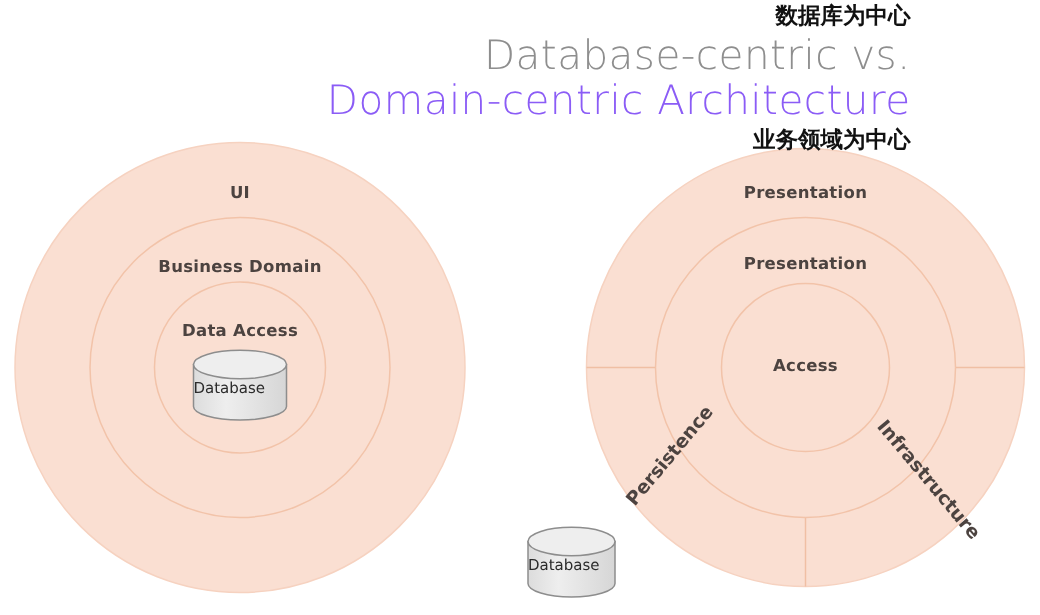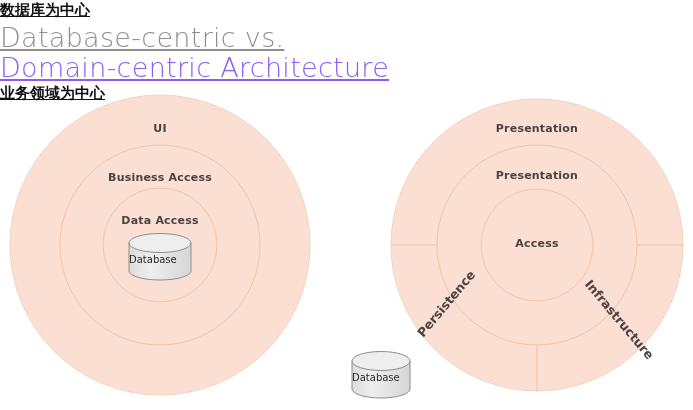--- a/index.html
+++ b/index.html
@@ -18,23 +18,22 @@
     position: absolute;
     left: 0;
     top: 0;
     width: 693px;
     height: 410px;
   }
   .hdr {
     position: absolute;
     left: 0;
     width: 607px;
-    text-align: left;
+    text-align: right;
     white-space: nowrap;
-    text-decoration: underline;
   }
   #cn-top {
     top: 1px;
     font-size: 15px;
     font-weight: 700;
     color: #111111;
     letter-spacing: 0px;
   }
   #cn-bottom {
     top: 84px;
@@ -120,21 +119,21 @@
     <ellipse cx="381" cy="361" rx="29" ry="9.5" fill="#eeeeee" stroke="#8d8d8d" stroke-width="1"></ellipse>
   </g>
 </svg>
 
 <div class="hdr" id="cn-top">数据库为中心</div>
 <div class="hdr" id="title-line1">Database-centric vs.</div>
 <div class="hdr" id="title-line2">Domain-centric Architecture</div>
 <div class="hdr" id="cn-bottom">业务领域为中心</div>
 
 <div class="ring-label" style="left:110px; top:122px; width:100px;">UI</div>
-<div class="ring-label" style="left:75px; top:171px; width:170px;">Business Access</div>
+<div class="ring-label" style="left:75px; top:171px; width:170px;">Business Domain</div>
 <div class="ring-label" style="left:85px; top:214px; width:150px;">Data Access</div>
 <div class="db-label" style="left:129px; top:254px; width:62px;">Database</div>
 
 <div class="ring-label" style="left:462px; top:122px; width:150px;">Presentation</div>
 <div class="ring-label" style="left:467px; top:169px; width:140px;">Presentation</div>
 <div class="ring-label" style="left:482px; top:237px; width:110px;">Access</div>
 
 <div class="arc-label" style="left:405px; top:296px; transform:rotate(-50deg);">Persistence</div>
 <div class="arc-label" style="left:570px; top:312px; transform:rotate(50deg);">Infrastructure</div>
 

